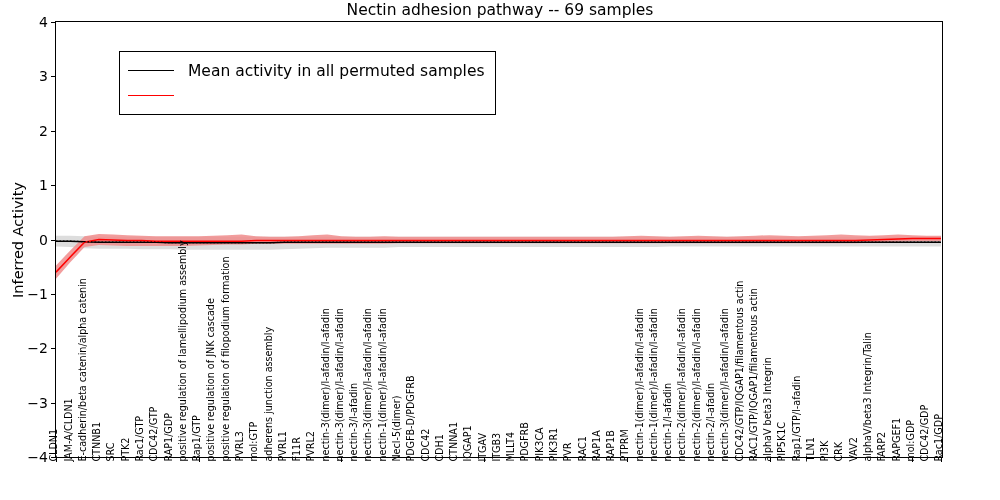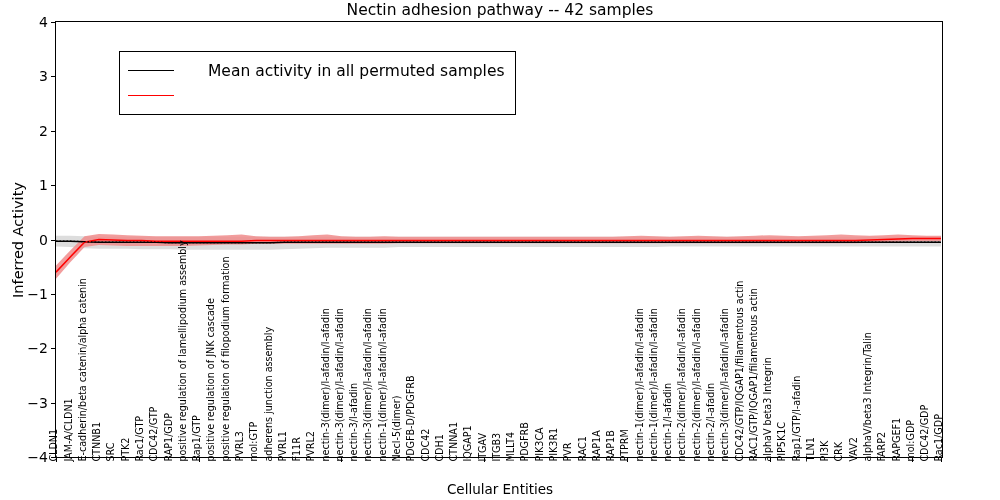--- a/index.html
+++ b/index.html
@@ -77,32 +77,32 @@
 
   
   #legend{
     position:absolute;
     left:63px;top:29px;
     background:#fff;
     border:1.1px solid #000;
     padding:6px 10px 6px 8px;
     box-sizing:border-box;
   }
-  .lgrow{display:flex;align-items:center;height:25px;gap:20px;}
+  .lgrow{display:flex;align-items:center;height:25px;}
   .lgline{display:inline-block;width:46px;height:0;margin-right:14px;}
   .lgline.black{border-top:1.4px solid #000;}
   .lgline.red{border-top:1.4px solid #ff0000;}
   .lgtext{font-size:15.5px;color:#000;white-space:nowrap;}
 </style>
 </head>
 <body>
 
 <div id="fig">
 
-  <div id="title">Nectin adhesion pathway -- 42 samples</div>
+  <div id="title">Nectin adhesion pathway -- 69 samples</div>
 
   <div id="ylabel-wrap">
     <div id="ylabel-inner">Inferred Activity</div>
   </div>
 
   <div id="yaxis">
       <div class="ytlabel" style="left: 8px; top: 457px;">−4</div>
       <div class="ytmark" style="left: 51px; top: 457px; position: absolute;"></div>
       <div class="ytlabel" style="left: 8px; top: 402.625px;">−3</div>
       <div class="ytmark" style="left: 51px; top: 402.625px; position: absolute;"></div>
@@ -212,15 +212,14 @@
       <div class="xtl" style="left: 775.206px;">PI3K</div>
       <div class="xtl" style="left: 789.481px;">CRK</div>
       <div class="xtl" style="left: 803.755px;">VAV2</div>
       <div class="xtl" style="left: 818.029px;">alphaV/beta3 Integrin/Talin</div>
       <div class="xtl" style="left: 832.303px;">FARP2</div>
       <div class="xtl" style="left: 846.577px;">RAPGEF1</div>
       <div class="xtl" style="left: 860.852px;">mol:GDP</div>
       <div class="xtl" style="left: 875.126px;">CDC42/GDP</div>
       <div class="xtl" style="left: 889.4px;">Rac1/GDP</div>
     </div>
-  <div id="xlabel">Cellular Entities</div>
 
 </div>
 
 </body></html>

